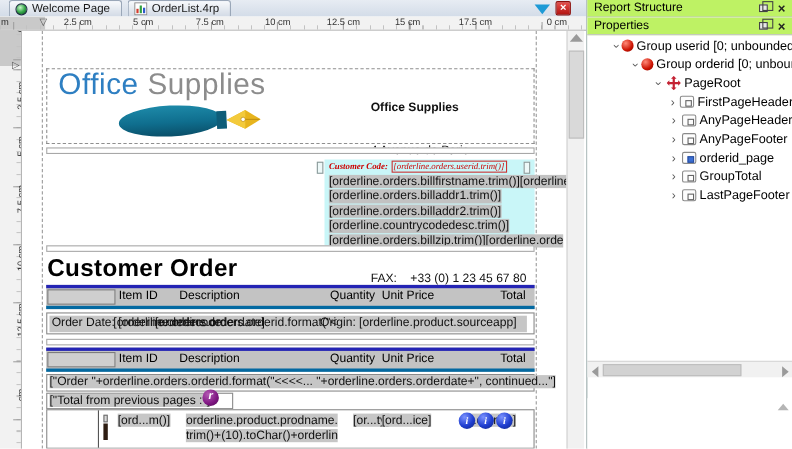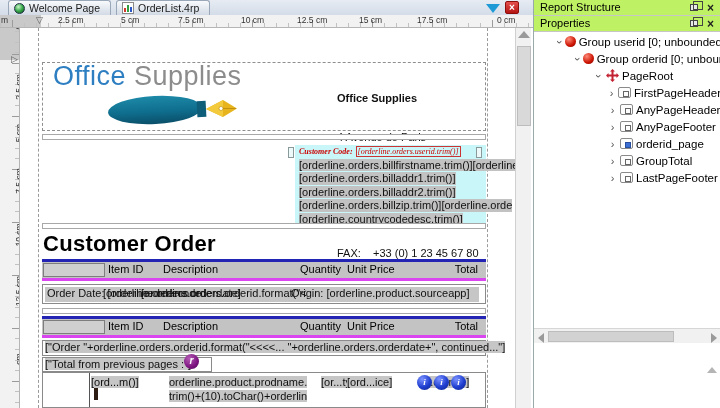--- a/index.html
+++ b/index.html
@@ -56,21 +56,21 @@
 .thinband { position:absolute; left:22px; width:444px; height:6px; background:#fff; border:1px solid #a8a8a8; }
 #cyanblock { position:absolute; left:275px; top:117px; width:191px; height:79px; background:#c9f6f8; }
 .handle { position:absolute; width:6px; height:11px; background:#eef9f9; border:1px solid #8a9a9a; }
 #codeline { position:absolute; left:279px; top:119px; font-size:8px; white-space:nowrap;font-family:Liberation Serif, serif; }
 #codeline .lbl { color:#cc0000; font-style:italic; font-weight:bold; }
 #codeline .fld { color:#cc0000; font-style:italic; border:1px solid #cc3333; padding:0 1px; margin-left:3px; }
 #billfields { position:absolute; left:279px; top:131px; }
 .bfield { display:table; background:#c2c2c2; font-size:11px; line-height:12.4px; margin-bottom:1px; white-space:pre; color:#111; }
 #heading { position:absolute; left:23px; top:203px; font-size:22px; font-weight:bold; color:#000; letter-spacing:0.3px; }
 .hdrrow { position:absolute; left:22px; width:444px; height:22px; background:#c3c3c3;
-  border-top:3px solid #2424b4; border-bottom:3px solid #d946ef; }
+  border-top:3px solid #2424b4; border-bottom:3px solid #0369a1; }
 .subcell { position:absolute; left:1px; top:1px; width:62px; height:14px; background:#cfcfcf; border:1px solid #7d7d7d; }
 .collabel { position:absolute; top:1px; font-size:11px; color:#000; }
 #odrow { position:absolute; left:22px; top:256px; width:444px; height:20px; border:1px solid #8a8a8a; background:#fff; }
 #odstrip { position:absolute; left:2px; top:2px; width:434px; height:15px; background:#c6c6c6; }
 .odfield { position:absolute; top:2px; font-size:11px; white-space:pre; color:#101010; }
 #otrow { position:absolute; left:22px; top:312px; width:444px; height:16px; border:1px solid #8a8a8a; background:#fff; }
 #otrow span { position:absolute; left:2px; top:0px; font-size:11px; background:#c6c6c6; white-space:pre; color:#101010; }
 #tprow { position:absolute; left:22px; top:329px; width:170px; height:15px; border:1px solid #8a8a8a; background:#fff; }
 #tprow span { position:absolute; left:2px; top:0px; font-size:11px; background:#c6c6c6; white-space:pre; color:#101010; }
 #totalpages-ic { position:absolute; left:164px; top:326px; width:15px; height:15px; border-radius:50%;
@@ -203,22 +203,22 @@
     <div id="cyanblock"></div>
     <span class="handle" style="left:268px;top:119px"></span>
     <span class="handle" style="left:456px;top:119px"></span>
     <div id="codeline">
       <span class="lbl">Customer Code:</span><span class="fld">[orderline.orders.userid.trim()]</span>
     </div>
     <div id="billfields">
       <span class="bfield">[orderline.orders.billfirstname.trim()][orderline.or</span>
       <span class="bfield">[orderline.orders.billaddr1.trim()]</span>
       <span class="bfield">[orderline.orders.billaddr2.trim()]</span>
+      <span class="bfield">[orderline.countrycodedesc.trim()]</span>
       <span class="bfield">[orderline.orders.billzip.trim()][orderline.orde</span>
-      <span class="bfield">[orderline.countrycodedesc.trim()]</span>
     </div>
 
     <div class="thinband" style="top:195px"></div>
 
     <div id="heading">Customer Order</div>
 
     <div class="hdrrow" style="top:231px">
       <span class="subcell"></span>
       <span class="collabel" style="left:66px">Item ID</span>
       <span class="collabel" style="left:121px">Description</span>
@@ -254,21 +254,21 @@
       <span>["Total from previous pages :"]</span>
     </div>
     <span id="totalpages-ic">r</span>
 
     <div id="detailband">
       <div id="detail-vline"></div>
       <span id="pin-ic">
           <span class="cap"></span>
           <span class="stem"></span>
         </span>
-      <span class="dfield" style="left:48px;top:3px">[ord...m()]</span>
+      <span class="dfield" style="left:64px;top:3px">[ord...m()]</span>
       <span class="dfield" style="left:126px;top:3px">orderline.product.prodname.</span>
       <span class="dfield" style="left:126px;top:17px">trim()+(10).toChar()+orderlin</span>
       <span class="dfield" style="left:278px;top:3px">[or...ty]</span>
       <span class="dfield" style="left:304px;top:3px">[ord...ice]</span>
       <span class="dfield" style="left:378px;top:3px">[...e...rice]</span>
       <span class="info-ic" style="left:374px">i</span>
       <span class="info-ic" style="left:391px">i</span>
       <span class="info-ic" style="left:408px">i</span>
     </div>
   </div>

